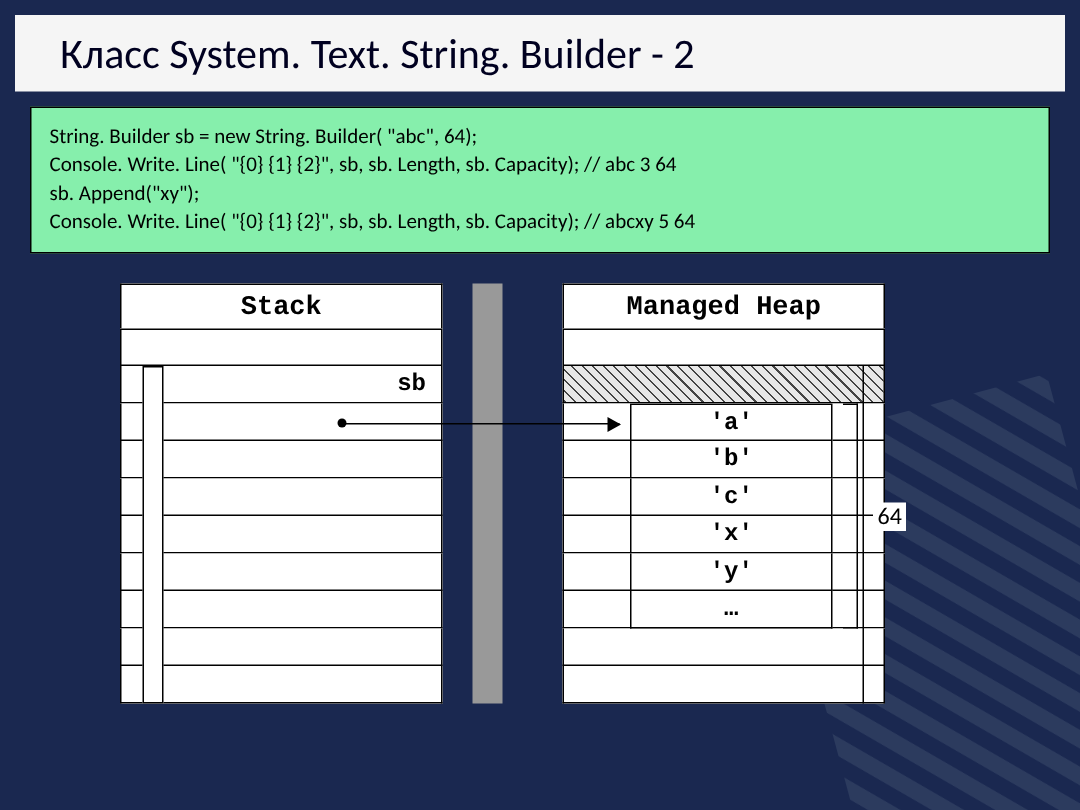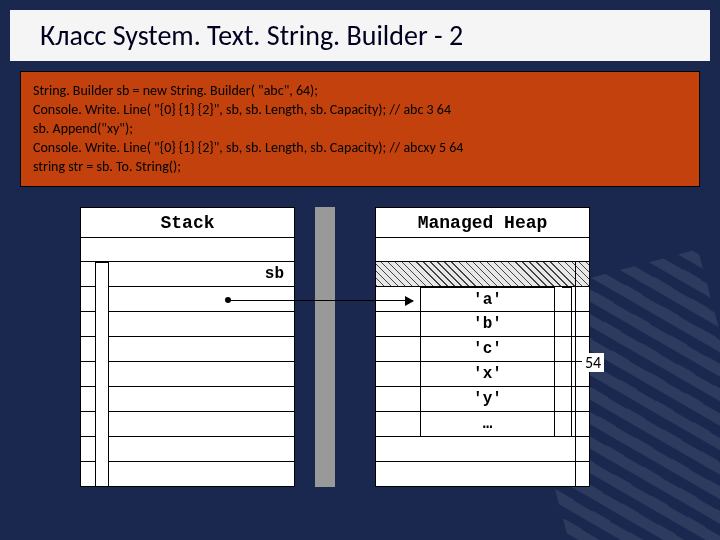--- a/index.html
+++ b/index.html
@@ -32,21 +32,21 @@
     font-weight: normal;
     color: #000020;
     text-align: left;
     padding-left: 20px;
     margin-bottom: 10px;
     background: #f5f5f5;
     margin: 0 -10px 10px -10px;
     padding: 8px 30px;
   }
   .code-box {
-    background: #c2410c;
+    background: #86efac;
     border: 1px solid #000;
     padding: 10px 12px;
     font-family: Calibri, Arial, sans-serif;
     font-size: 14px;
     line-height: 1.35;
     color: #000;
     margin-bottom: 20px;
   }
   .code-box .line { white-space: nowrap; }
   .diagram {
@@ -182,21 +182,20 @@
 <div class="bg-decoration"></div>
 
 <div class="slide">
   <h1 class="title">Класс System. Text. String. Builder - 2</h1>
 
   <div class="code-box">
     <div class="line">String. Builder sb = new String. Builder( "abc", 64);</div>
     <div class="line">Console. Write. Line( "{0} {1} {2}",   sb, sb. Length, sb. Capacity); // abc 3 64</div>
     <div class="line">sb. Append("xy");</div>
     <div class="line">Console. Write. Line( "{0} {1} {2}",   sb, sb. Length, sb. Capacity); // abcxy 5 64</div>
-    <div class="line">string str = sb. To. String();</div>
   </div>
 
   <div class="diagram">
 
     <div class="column col-stack">
       <div class="col-header">Stack</div>
       <div class="cell first"></div>
       <div class="cell sb-row">
         <span class="sb-label">sb</span>
       </div>
@@ -232,18 +231,18 @@
     <div class="heap-inner">
       <div class="cell first">'a'</div>
       <div class="cell">'b'</div>
       <div class="cell">'c'</div>
       <div class="cell">'x'</div>
       <div class="cell">'y'</div>
       <div class="cell">…</div>
     </div>
 
     <div class="bracket"></div>
-    <div class="bracket-label">54</div>
+    <div class="bracket-label">64</div>
 
     <div class="arrow"></div>
 
   </div>
 </div>
 
 </body></html>

